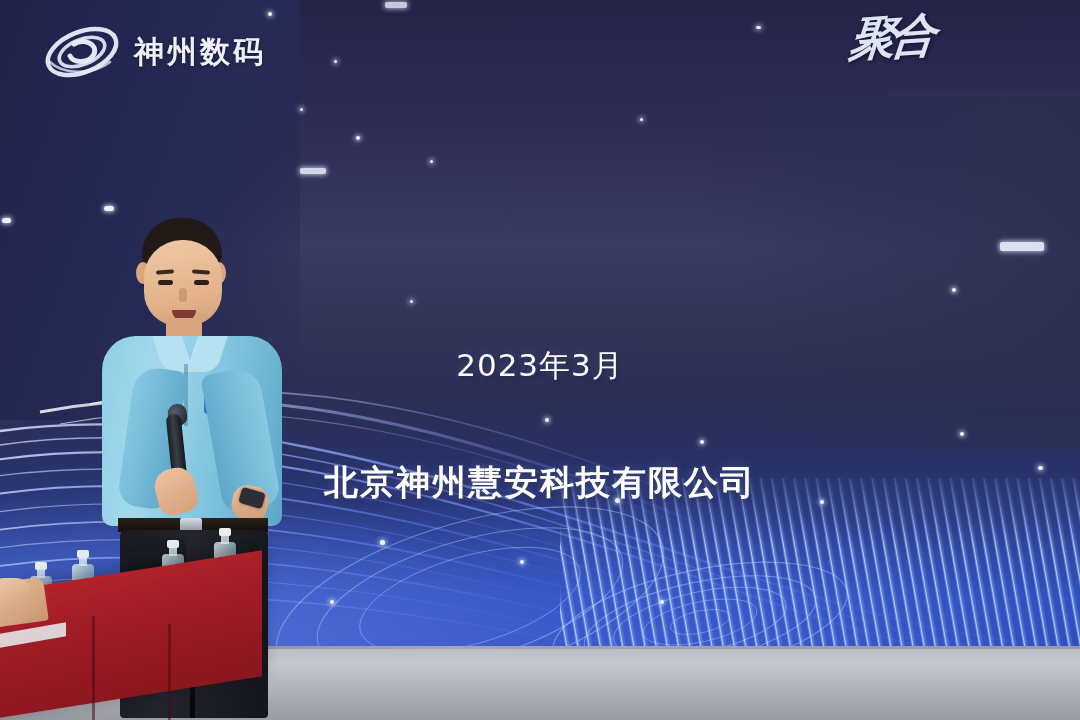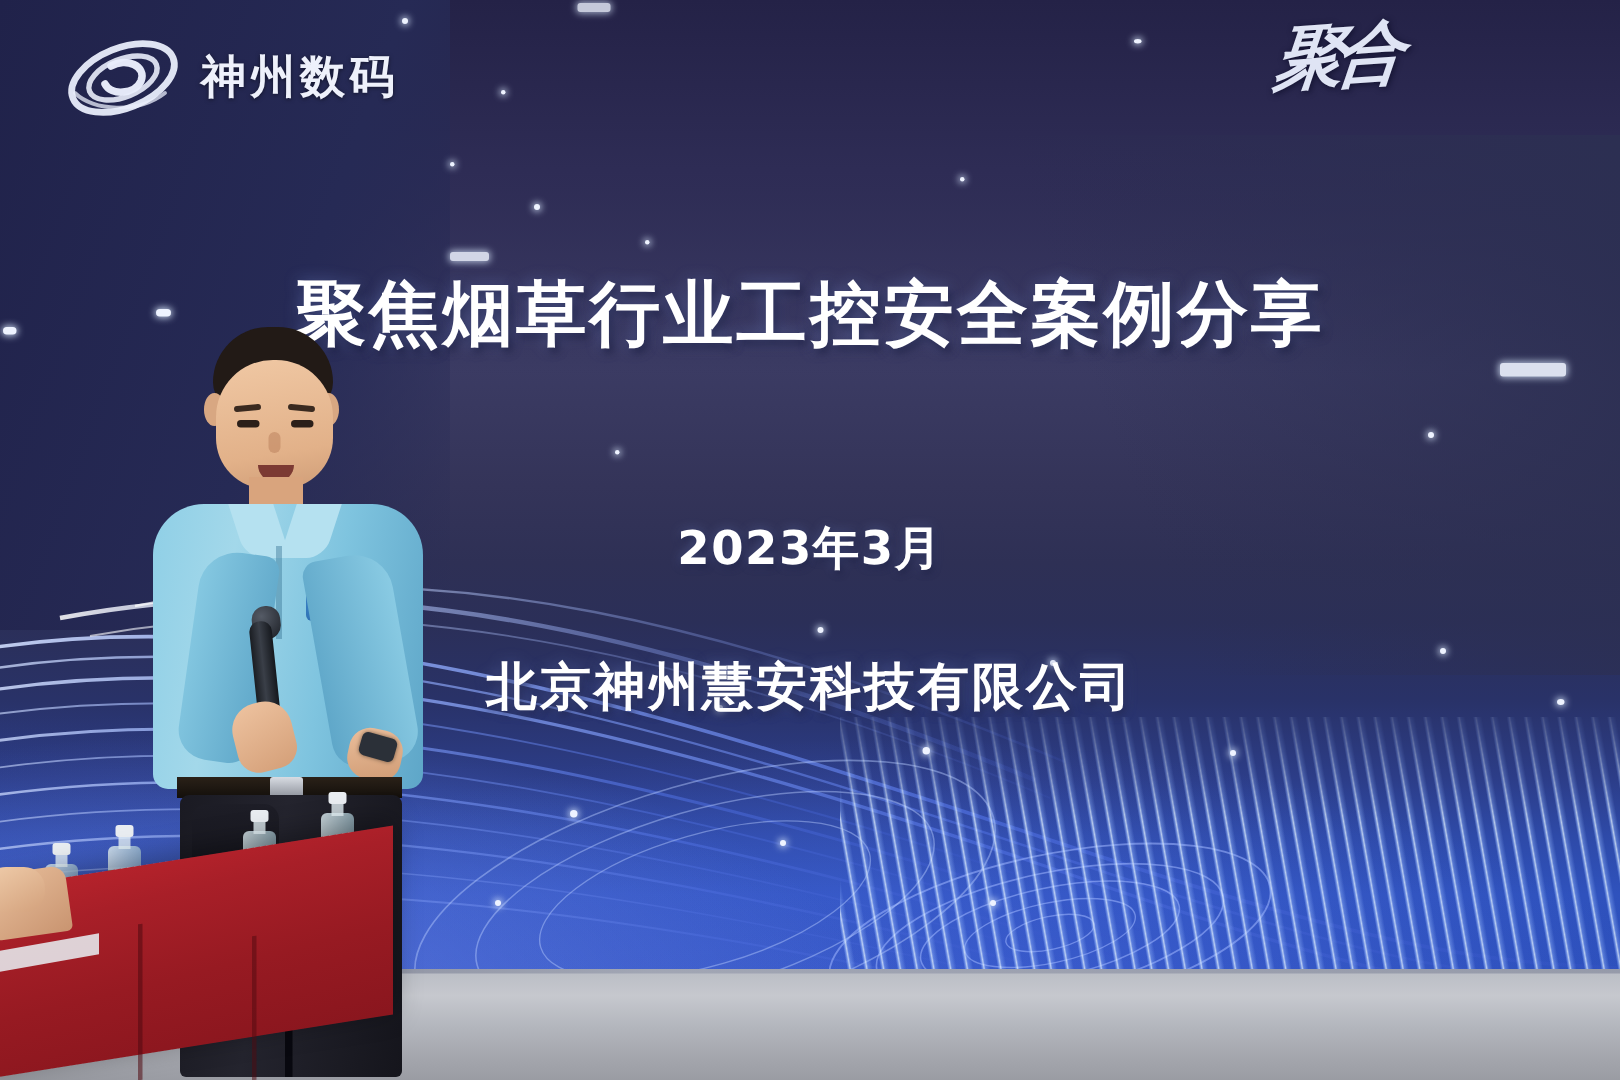--- a/index.html
+++ b/index.html
@@ -102,25 +102,25 @@
   }
 
   
   .title{
     position:absolute;left:0;top:178px;width:1080px;text-align:center;
     font-size:47px;font-weight:700;color:#ffffff;letter-spacing:2px;
     text-shadow:0 0 10px rgba(150,175,255,.35),2px 3px 6px rgba(15,15,45,.85);
   }
   .date{
     position:absolute;left:0;top:345px;width:1080px;text-align:center;
-    font-size:31px;font-weight:700;color:#ffffff;letter-spacing:1px;
+    font-size:31px;font-weight:400;color:#ffffff;letter-spacing:1px;
     text-shadow:0 0 8px rgba(150,175,255,.3),1px 2px 5px rgba(15,15,45,.8);
   }
   .company{
-    position:absolute;left:0;top:435px;width:1080px;text-align:center;
+    position:absolute;left:0;top:460px;width:1080px;text-align:center;
     font-size:34px;font-weight:700;color:#ffffff;letter-spacing:2px;
     text-shadow:0 0 9px rgba(150,175,255,.35),1px 2px 6px rgba(15,15,45,.8);
   }
 
   
   .speaker{position:absolute;left:96px;top:218px;width:190px;height:420px;}
   .sp-hair{position:absolute;left:46px;top:0;width:80px;height:56px;
     background:#221a16;border-radius:42px 42px 22px 22px;}
   .sp-ear-l{position:absolute;left:40px;top:44px;width:14px;height:22px;background:#d8a782;border-radius:50%;}
   .sp-ear-r{position:absolute;left:116px;top:44px;width:14px;height:22px;background:#d8a782;border-radius:50%;}
@@ -322,21 +322,20 @@
       </div>
       <div class="logo-text">
         <div class="logo-cn">神州数码</div>
       </div>
     </div>
 
     <div class="brandmark">
       <div class="brand-cal">聚合</div>
     </div>
 
-    <div class="title">聚焦烟草行业工控安全案例分享</div>
     <div class="date">2023年3月</div>
     <div class="company">北京神州慧安科技有限公司</div>
   </div>
 
   <div class="floor">
     <div class="floor-edge"></div>
   </div>
 
   <div class="speaker">
     <div class="sp-hair"></div>

